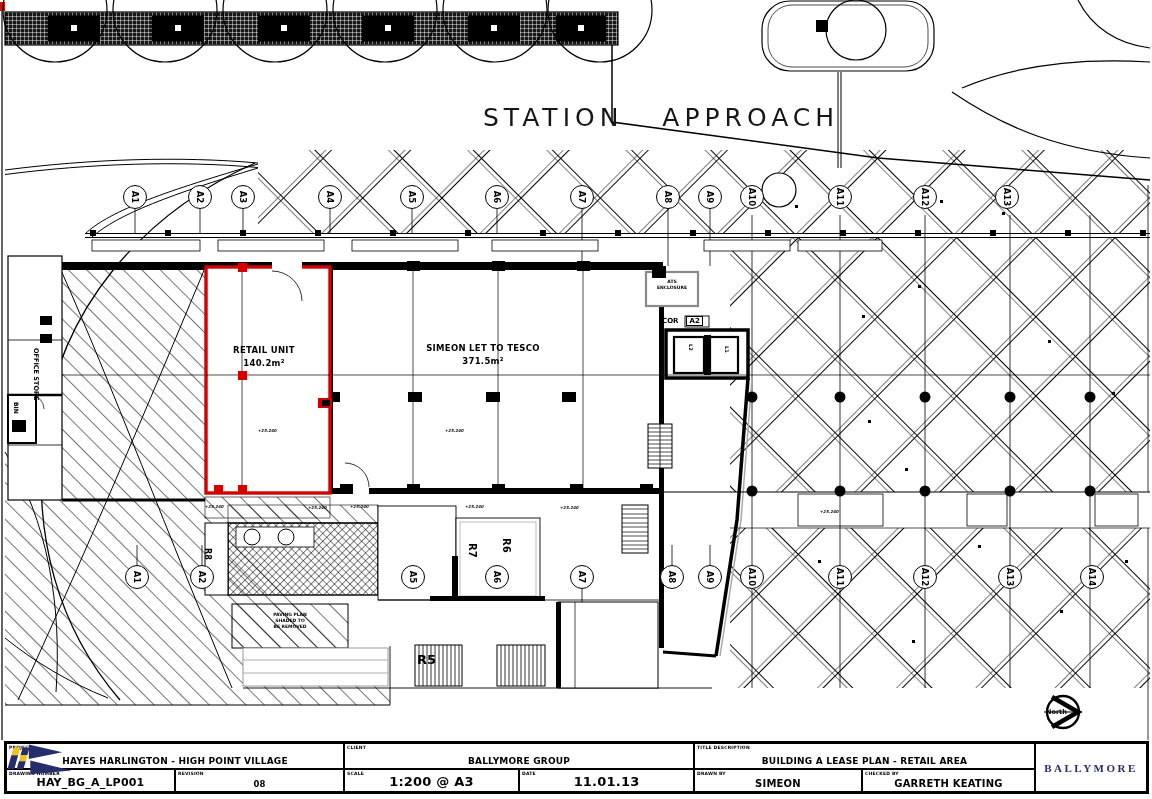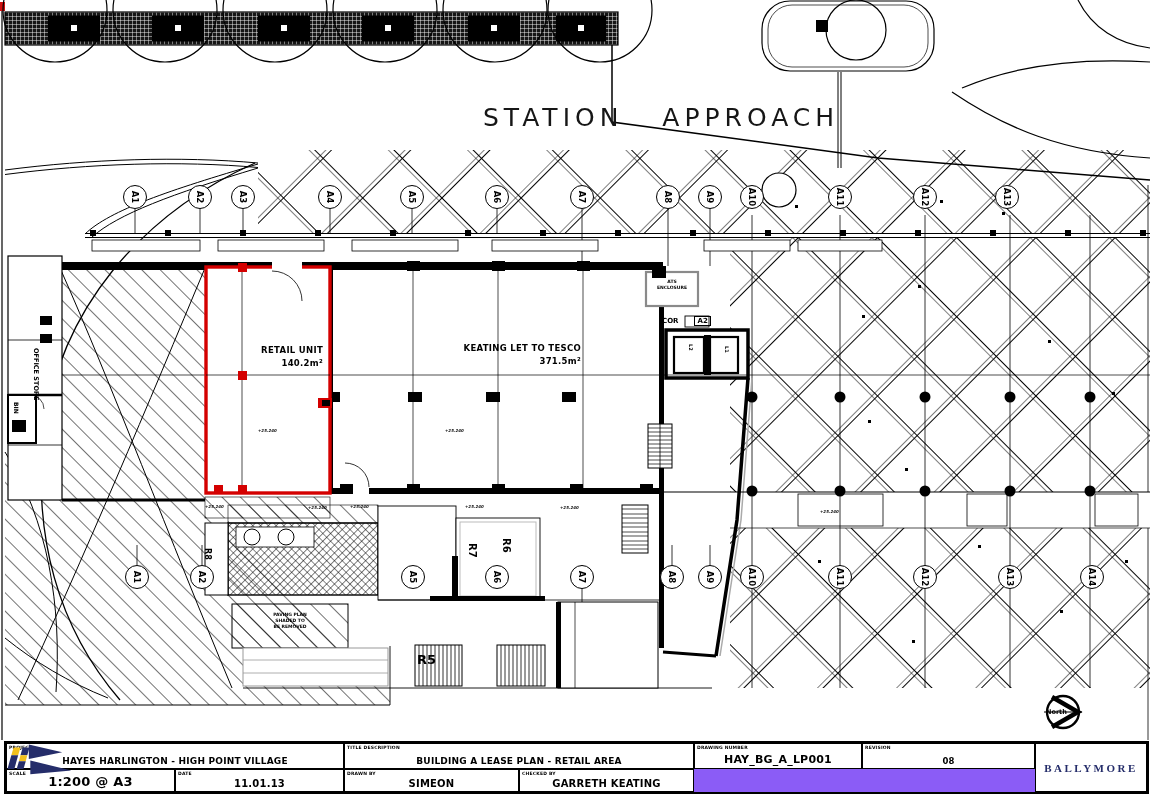--- a/index.html
+++ b/index.html
@@ -1,34 +1,34 @@
 <!DOCTYPE html>
 <html><head>
 <meta charset="utf-8">
 <style>
   html,body{margin:0;padding:0;background:#fff;}
   #stage{position:relative;width:1152px;height:799px;background:#fff;overflow:hidden;
          font-family:"DejaVu Sans",sans-serif;color:#000;}
   svg{position:absolute;left:0;top:0;z-index:1;}
   .ov{position:absolute;z-index:2;}
   .street{font:400 25px "DejaVu Sans",sans-serif;letter-spacing:5px;word-spacing:26px;color:#161616;white-space:nowrap;}
-  .unitlabel{text-align:right;font:700 8.5px/1.5 "DejaVu Sans",sans-serif;letter-spacing:.3px;}
+  .unitlabel{text-align:center;font:700 8.5px/1.5 "DejaVu Sans",sans-serif;letter-spacing:.3px;}
   .tinybold{font:700 7px "DejaVu Sans",sans-serif;white-space:nowrap;}
   .microbold{font:700 4.5px/1.3 "DejaVu Sans",sans-serif;text-align:center;}
   .rot{transform:rotate(90deg);transform-origin:0 0;white-space:nowrap;}
   .roomlab{font:700 10px "DejaVu Sans",sans-serif;}
   .lvl{font:italic 700 4px "DejaVu Sans",sans-serif;color:#111;white-space:nowrap;z-index:2;position:absolute;}
   .bubble{position:absolute;width:24px;height:24px;border:1.3px solid #000;border-radius:50%;
           background:#fff;display:flex;align-items:center;justify-content:center;z-index:2;box-sizing:border-box;}
   .bubble span{font:600 8.5px "DejaVu Sans",sans-serif;transform:rotate(90deg);}
   .dot{position:absolute;width:3px;height:3px;background:#000;z-index:2;}
   .corbox{border:1px solid #000;padding:0 2px;font:700 7px "DejaVu Sans",sans-serif;}
   .northlab{font:700 6.5px "DejaVu Sans",sans-serif;}
   
-  .tb{position:absolute;left:4px;top:741px;z-index:3;display:grid;background:#8b5cf6;
+  .tb{position:absolute;left:4px;top:741px;z-index:3;display:grid;background:#701a75;
       grid-template-columns:169px 169px 175px 175px 168px 173px 112px;
       grid-template-rows:26px 23px;border:2px solid #000;}
   .tb .cell{border:1px solid #000;position:relative;box-sizing:border-box;background:#fff;}
   .tb .lbl{position:absolute;left:2px;top:1px;font:700 4.5px "DejaVu Sans",sans-serif;letter-spacing:.2px;}
   .tb .val{position:absolute;left:0;right:0;bottom:2px;text-align:center;font:700 9px "DejaVu Sans",sans-serif;letter-spacing:.2px;white-space:nowrap;}
   .span2{grid-column:span 2;}
   .logocell{grid-column:7;grid-row:1/3;border:1px solid #000;display:flex;flex-direction:column;
             align-items:center;justify-content:center;background:#fff;}
   .logotext{font-family:"Liberation Serif",serif;font-size:11px;letter-spacing:2.5px;color:#252d6a;font-weight:600;margin-top:1px;}
 </style>
@@ -296,25 +296,25 @@
 </svg>
 
 <div class="ov street" style="left:483px;top:92px;margin-top:11px;">STATION APPROACH</div>
 
 <div class="ov unitlabel" style="left:205px;width:118px;top:344px;">
   <div>RETAIL UNIT</div>
   <div>140.2m²</div>
 </div>
 
 <div class="ov unitlabel" style="left:385px;width:196px;top:342px;">
-  <div>KEATING LET TO TESCO</div>
+  <div>SIMEON LET TO TESCO</div>
   <div>371.5m²</div>
 </div>
 
-<div class="ov" style="left:662px;top:316px;display:flex;gap:16px;align-items:center;">
+<div class="ov" style="left:662px;top:316px;display:flex;gap:8px;align-items:center;">
   <span class="tinybold">COR</span>
   <span class="corbox">A2</span>
 </div>
 
 <div class="ov microbold" style="left:646px;top:279px;width:52px;">
   <div>ATS</div>
   <div>ENCLOSURE</div>
 </div>
 
 <div class="ov tinybold rot" style="left:40px;top:348px;font-size:6.5px;">OFFICE STORE</div>
@@ -333,20 +333,24 @@
   <div>SHADED TO</div>
   <div>BE REMOVED</div>
 </div>
 
 <div class="ov northlab" style="left:1046px;top:708px;">North</div>
 
 <div class="tb">
   <div class="cell span2">
     <div class="lbl">PROJECT</div>
     <div class="val">HAYES HARLINGTON - HIGH POINT VILLAGE</div>
+  </div>
+  <div class="cell span2">
+    <div class="lbl">CLIENT</div>
+    <div class="val">BALLYMORE GROUP</div>
   </div>
   <div class="cell span2">
     <div class="lbl">TITLE DESCRIPTION</div>
     <div class="val">BUILDING A LEASE PLAN - RETAIL AREA</div>
   </div>
   <div class="logocell">
     <svg width="76" height="32" viewBox="0 0 100 42">
       <polygon points="10,6 19,6 16,16 7,16" fill="#f2c01d"></polygon>
       <polygon points="7,16 16,16 11,34 2,34" fill="#252d6a"></polygon>
       <polygon points="22,6 31,6 28,16 19,16" fill="#252d6a"></polygon>
@@ -364,21 +368,21 @@
   <div class="cell">
     <div class="lbl">REVISION</div>
     <div class="val" style="font-size:8.5px">08</div>
   </div>
   <div class="cell">
     <div class="lbl">SCALE</div>
     <div class="val" style="font-size:13px">1:200 @ A3</div>
   </div>
   <div class="cell">
     <div class="lbl">DATE</div>
-    <div class="val" style="font-size:10px">11.01.13</div>
+    <div class="val" style="font-size:13px">11.01.13</div>
   </div>
   <div class="cell">
     <div class="lbl">DRAWN BY</div>
     <div class="val" style="font-size:10px">SIMEON</div>
   </div>
   <div class="cell">
     <div class="lbl">CHECKED BY</div>
     <div class="val" style="font-size:10px">GARRETH KEATING</div>
   </div>
 </div>

